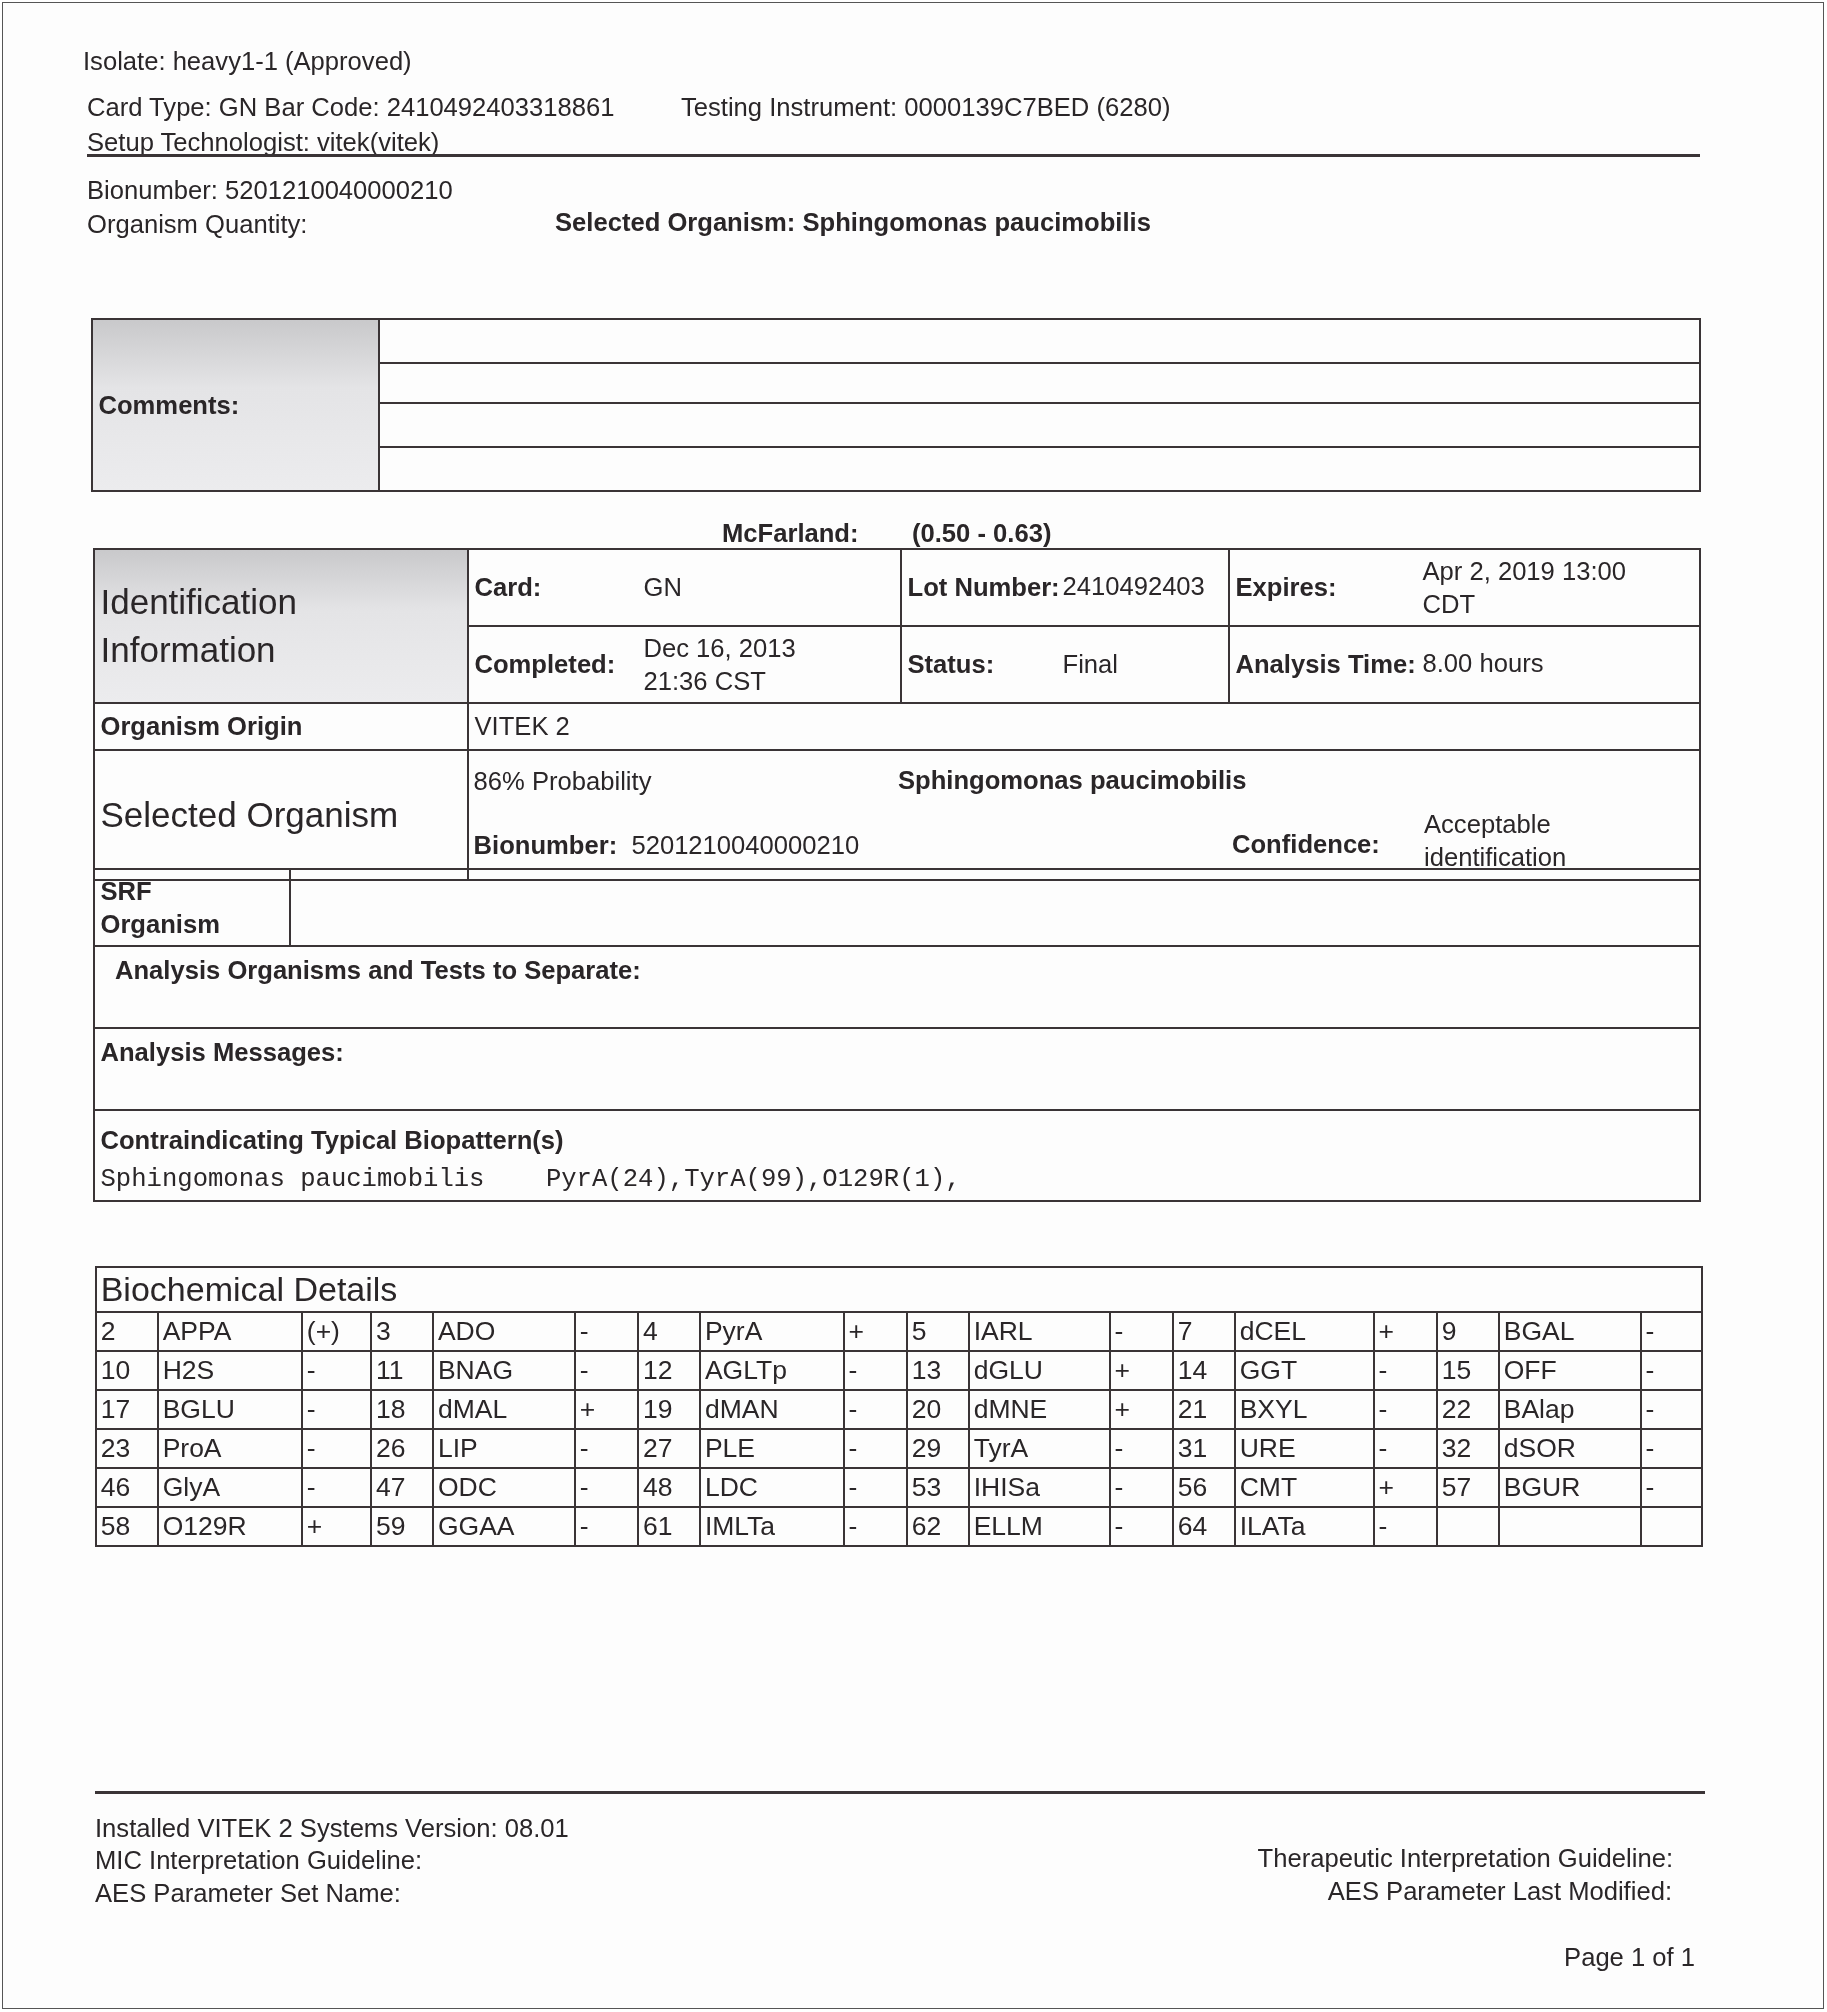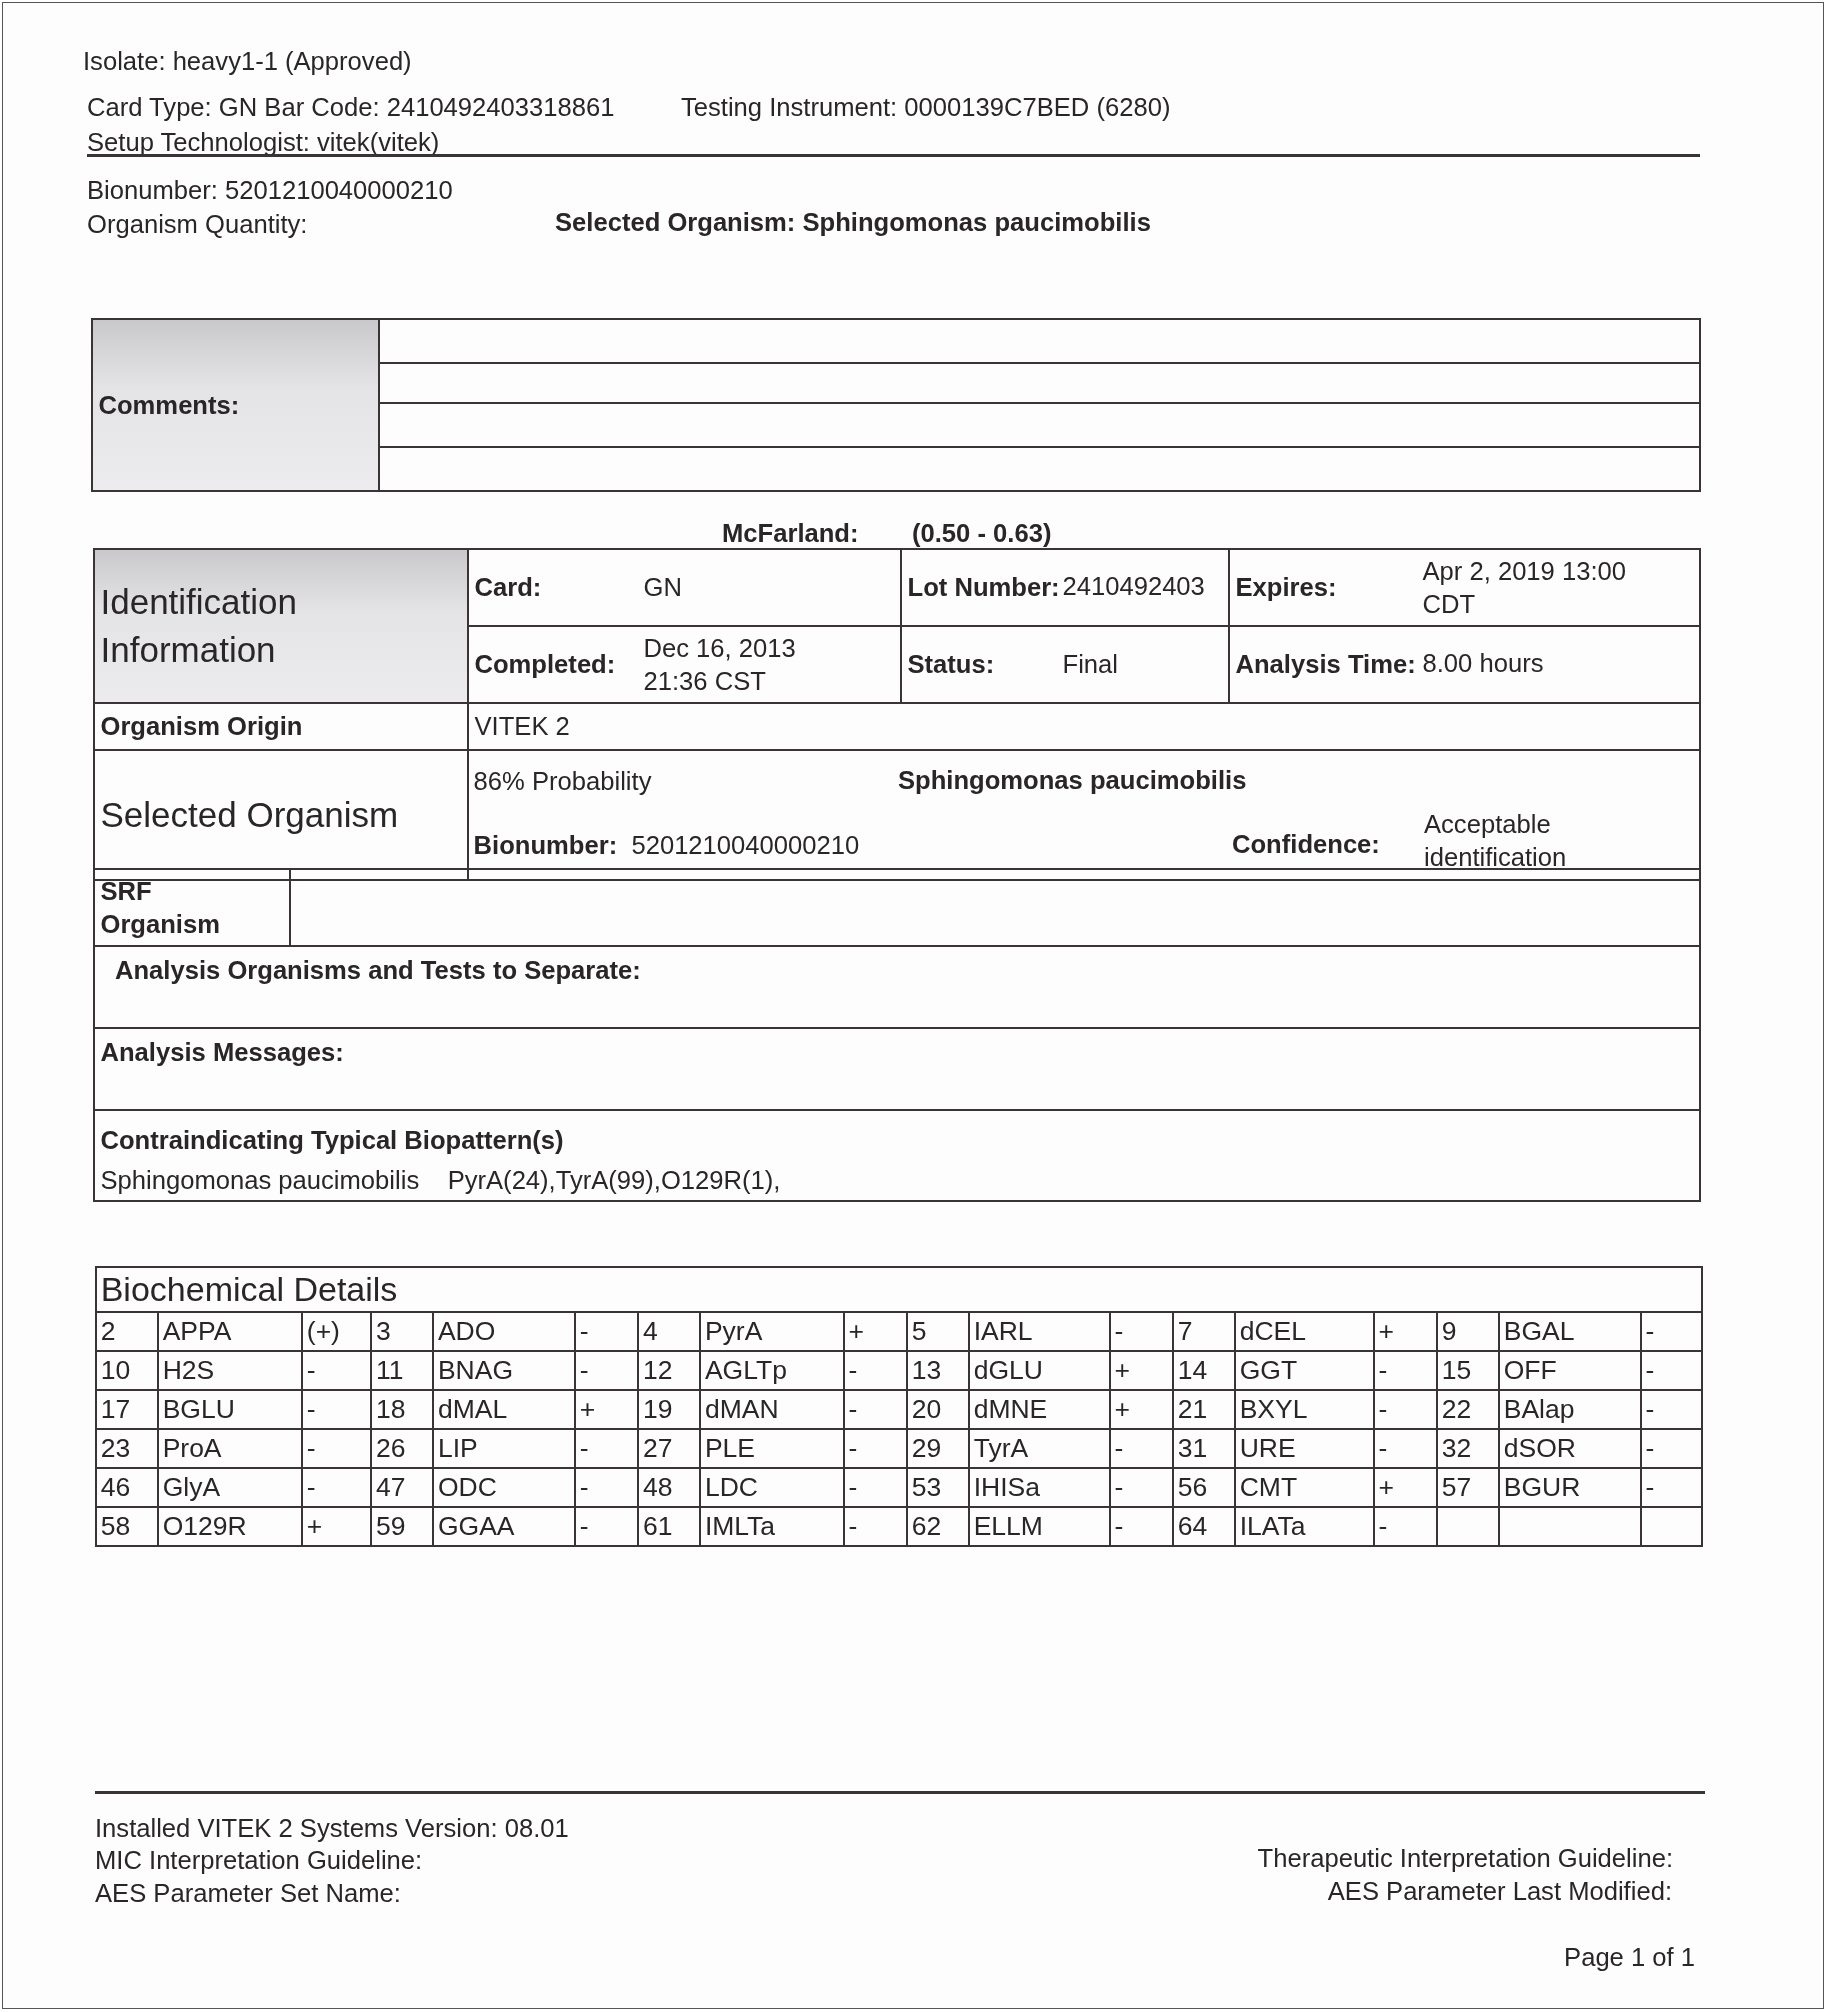--- a/index.html
+++ b/index.html
@@ -109,21 +109,21 @@
   </tr>
   <tr style="height:82px">
     <td colspan="2" class="lbl" style="vertical-align:top;padding-top:9.1px;padding-left:20px;">Analysis Organisms and Tests to Separate:</td>
   </tr>
   <tr style="height:82px">
     <td colspan="2" class="lbl" style="vertical-align:top;padding-top:9.1px;">Analysis Messages:</td>
   </tr>
   <tr style="height:88px">
     <td colspan="2" style="padding-top:9px;">
       <div class="lbl" style="line-height:40px;">Contraindicating Typical Biopattern(s)</div>
-      <div style="line-height:40px;"><span>Sphingomonas paucimobilis</span>&nbsp;&nbsp;&nbsp;&nbsp;<span>PyrA(24),TyrA(99),O129R(1),</span></div>
+      <div style="line-height:40px;font-family:Liberation Mono, monospace;"><span>Sphingomonas paucimobilis</span>&nbsp;&nbsp;&nbsp;&nbsp;<span>PyrA(24),TyrA(99),O129R(1),</span></div>
     </td>
   </tr>
 </tbody>
   </table>
 
 <table id="bio" style="left:95px;top:1266px;width:1608px;">
   <thead>
     <tr style="height:45px">
         <td colspan="18" style="font-size:34px;border-bottom:2.7px solid #3a3436;">Biochemical Details</td>
       </tr>

